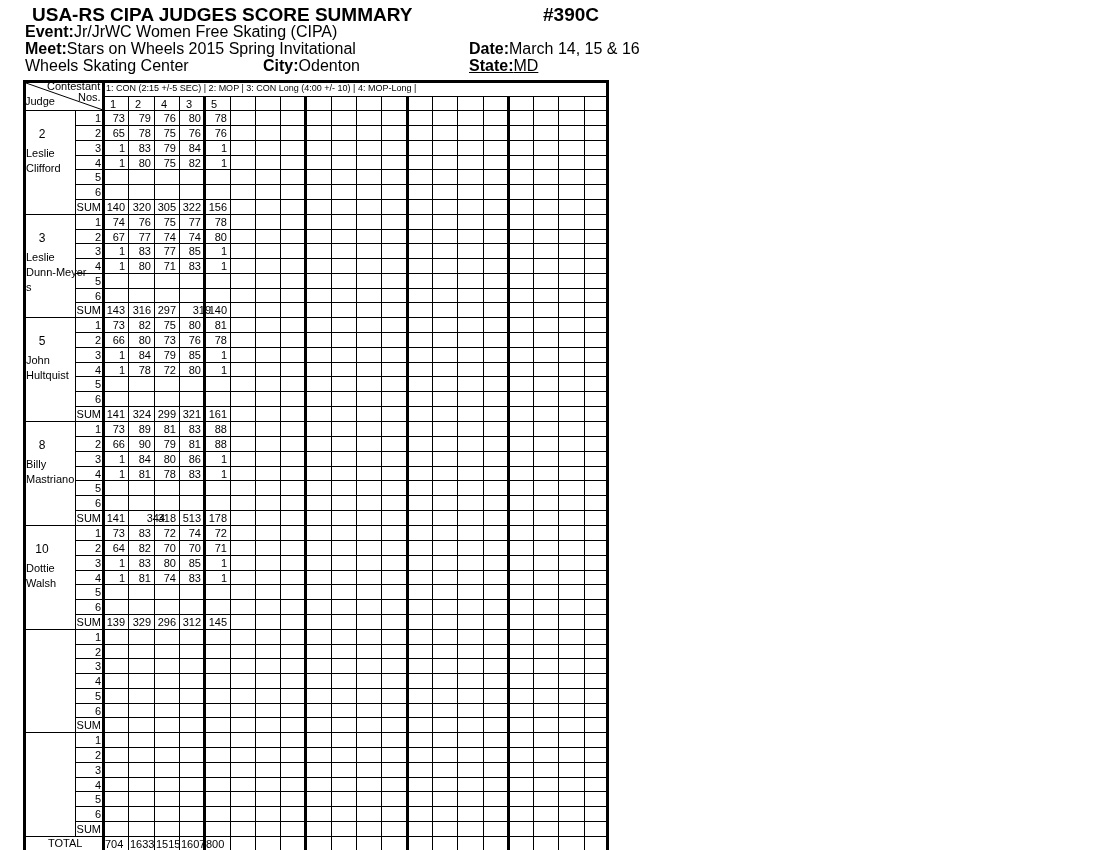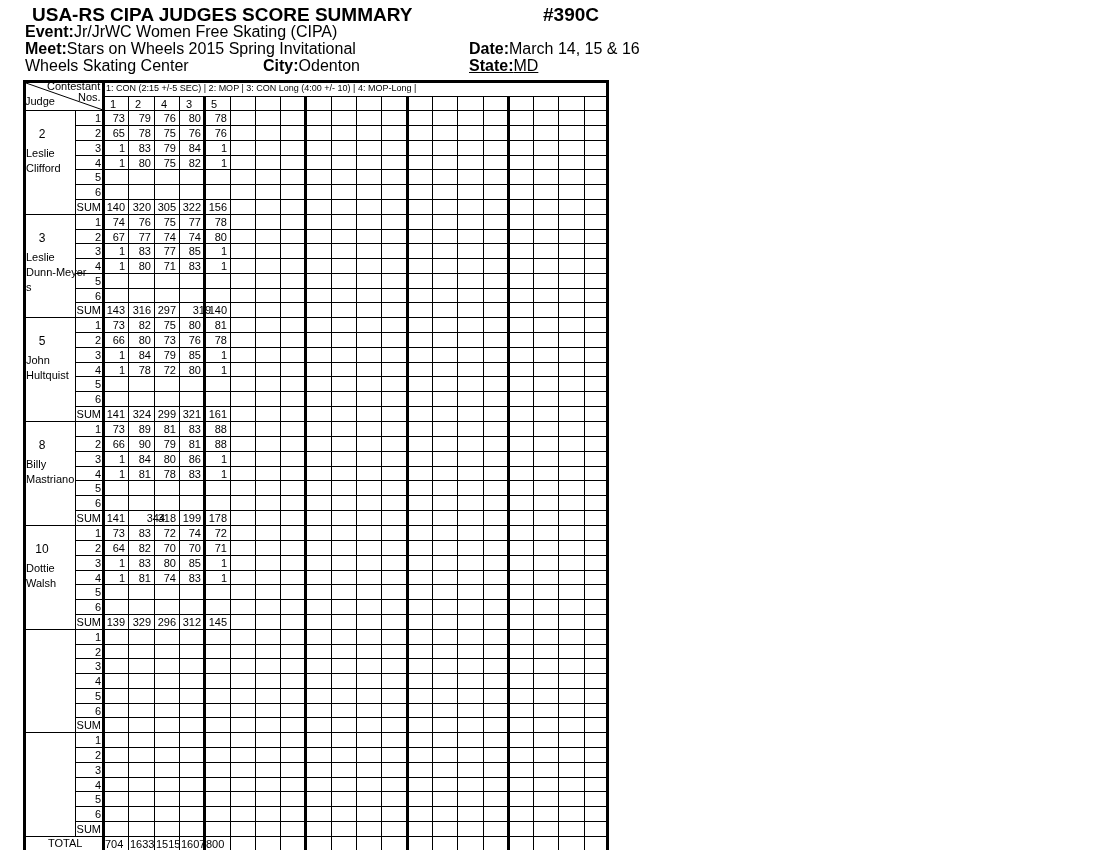--- a/index.html
+++ b/index.html
@@ -266,21 +266,21 @@
     <div class="cell" style="left: 102px; top: 384px; width: 23px;">81</div>
     <div class="cell" style="left: 128px; top: 384px; width: 22px;">78</div>
     <div class="cell" style="left: 153px; top: 384px; width: 22px;">83</div>
     <div class="cell" style="left: 178px; top: 384px; width: 23px;">1</div>
     <div class="rowlbl" style="left: 49px; top: 398px; width: 26px;">5</div>
     <div class="rowlbl" style="left: 49px; top: 413px; width: 26px;">6</div>
     <div class="rowlbl" style="left: 49px; top: 428px; width: 26px;">SUM</div>
     <div class="cell" style="left: 77px; top: 428px; width: 22px;">141</div>
     <div class="cell" style="left: 116px; top: 428px; width: 23px;">344</div>
     <div class="cell" style="left: 128px; top: 428px; width: 22px;">318</div>
-    <div class="cell" style="left: 153px; top: 428px; width: 22px;">199</div>
+    <div class="cell" style="left: 153px; top: 428px; width: 22px;">513</div>
     <div class="cell" style="left: 178px; top: 428px; width: 23px;">178</div>
     <div class="jnum" style="left: -3px; top: 459px; width: 38px; text-align: center;">10</div>
     <div class="jname" style="left: 0px; top: 478px;">Dottie
 Walsh</div>
     <div class="rowlbl" style="left: 49px; top: 443px; width: 26px;">1</div>
     <div class="cell" style="left: 77px; top: 443px; width: 22px;">73</div>
     <div class="cell" style="left: 102px; top: 443px; width: 23px;">83</div>
     <div class="cell" style="left: 128px; top: 443px; width: 22px;">72</div>
     <div class="cell" style="left: 153px; top: 443px; width: 22px;">74</div>
     <div class="cell" style="left: 178px; top: 443px; width: 23px;">72</div>

